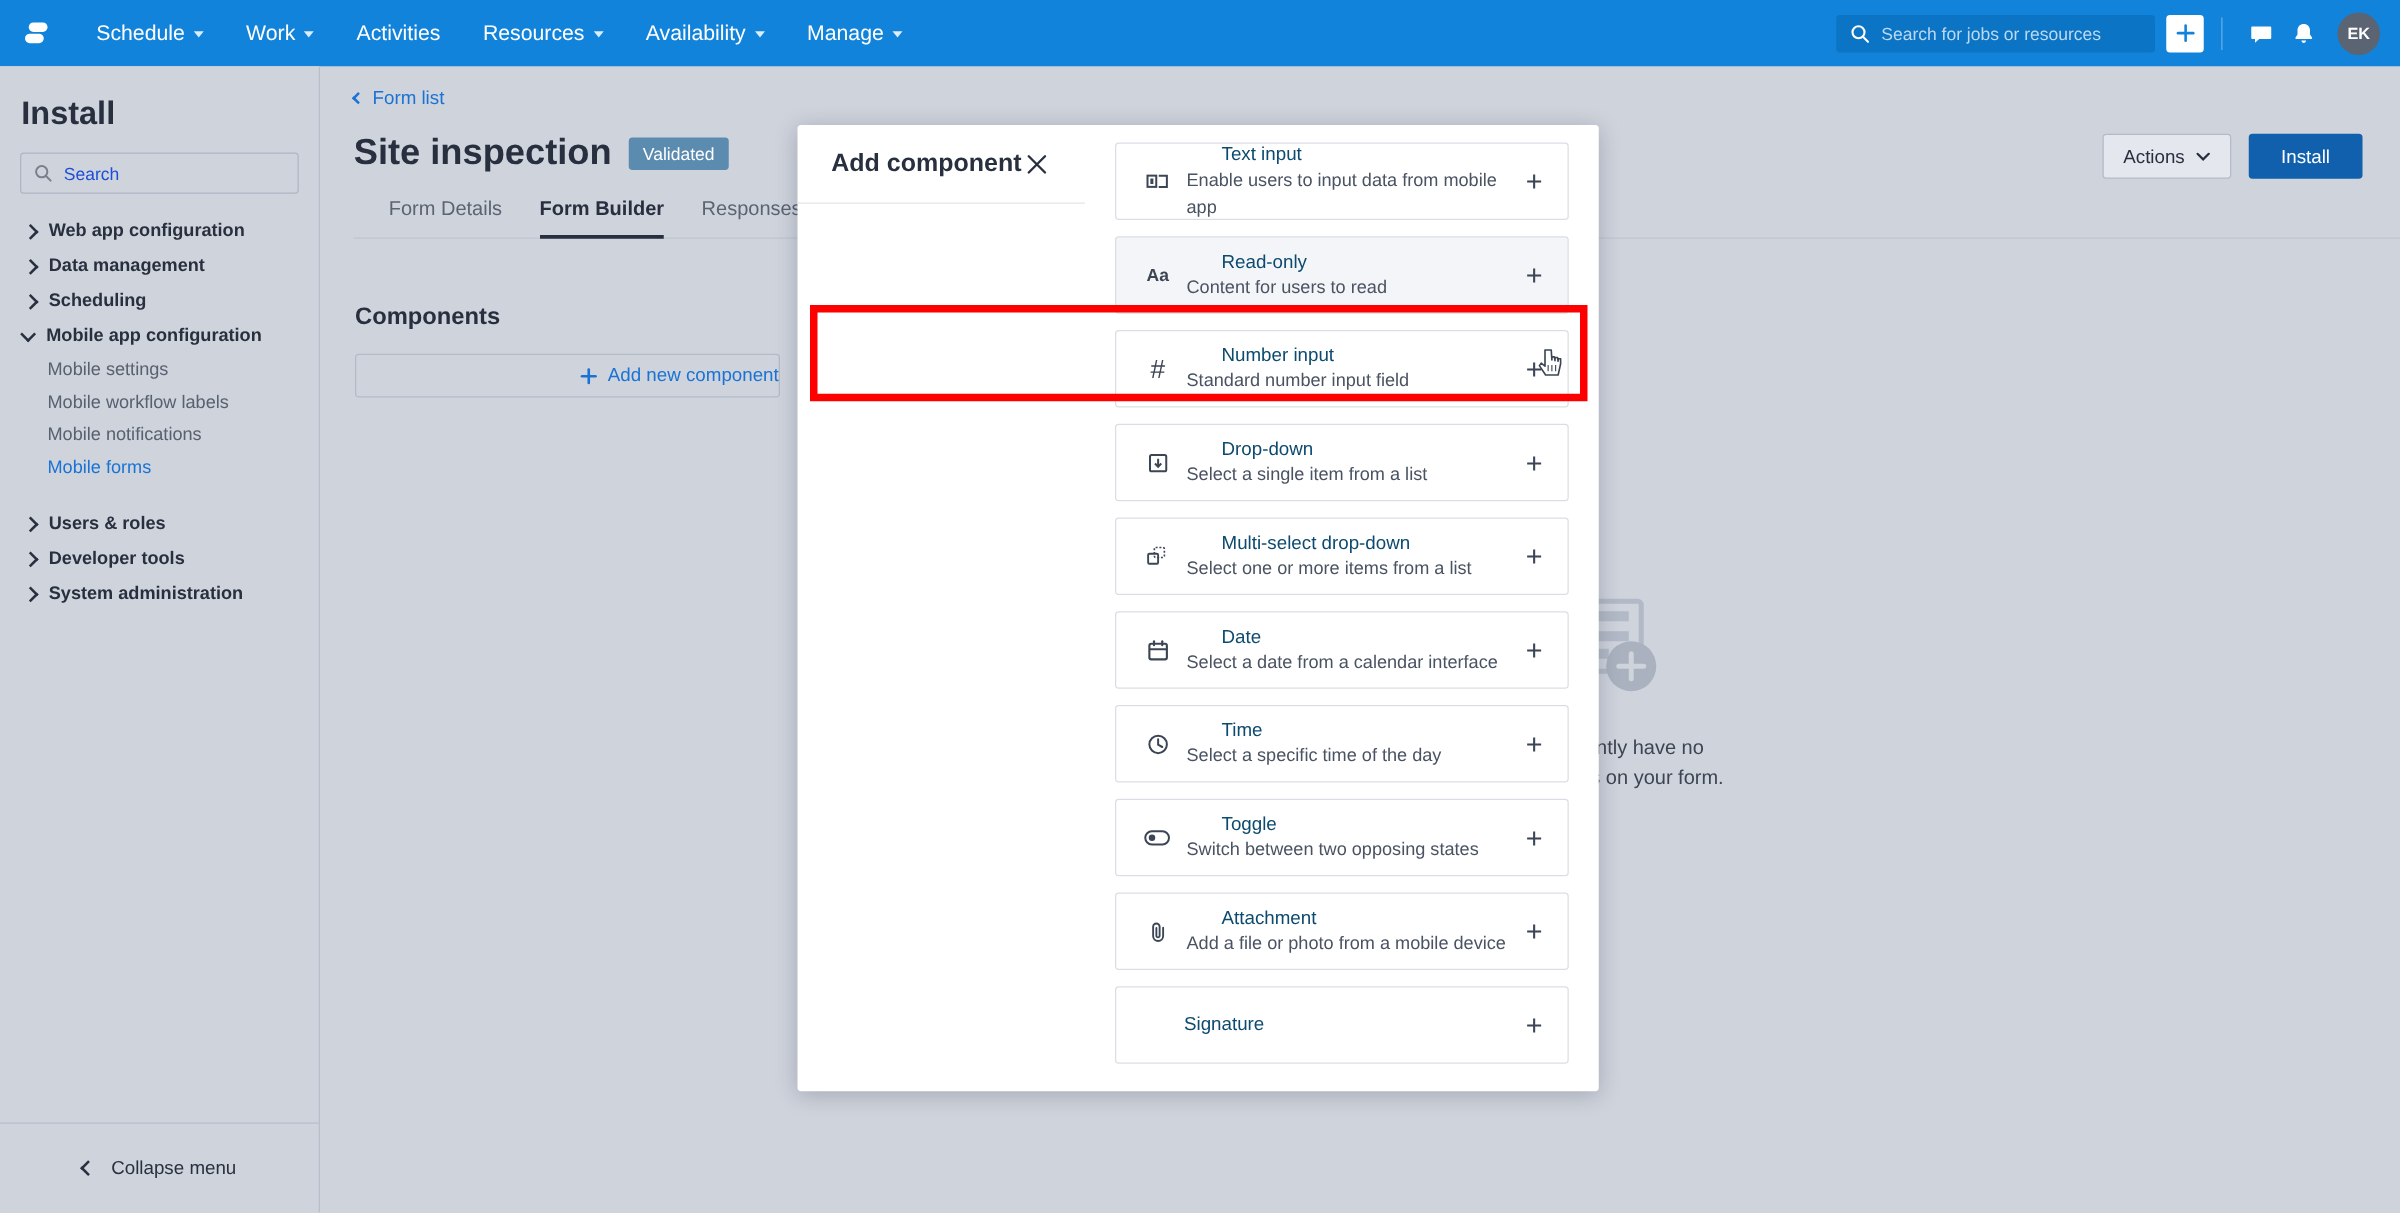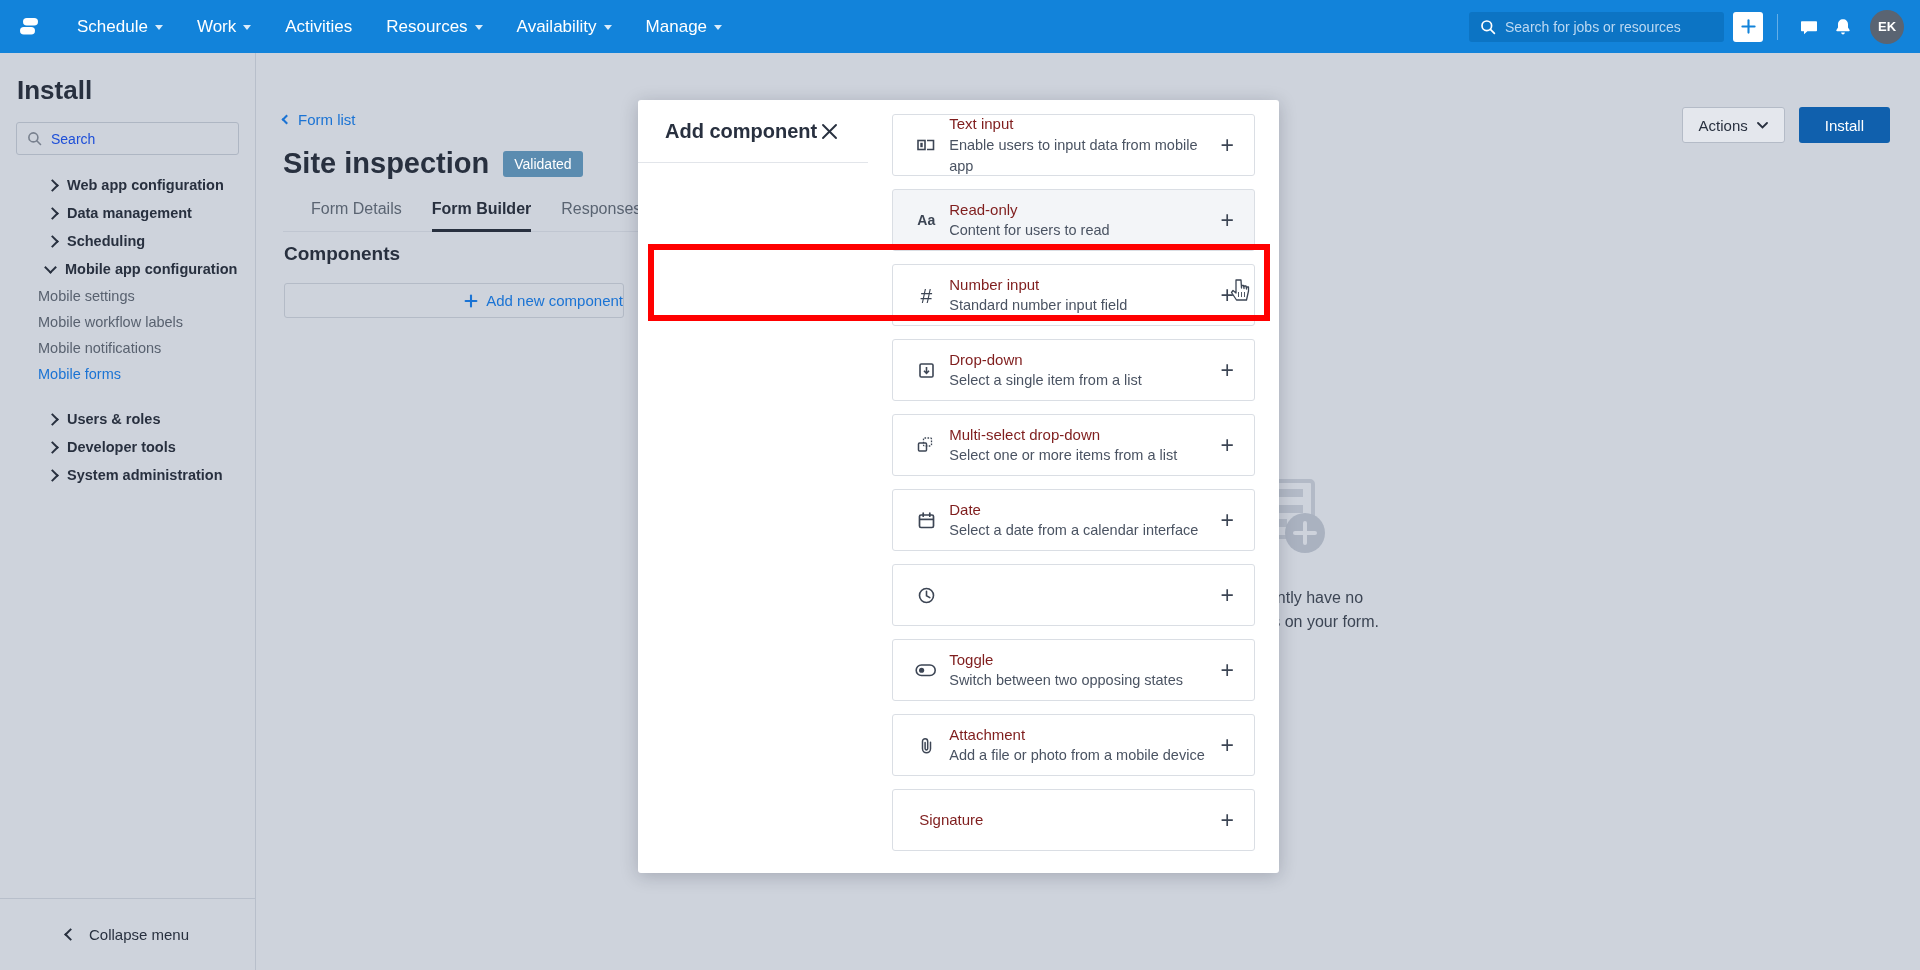--- a/index.html
+++ b/index.html
@@ -63,21 +63,20 @@
     margin: 16px 16px 0 16px; height: 33px; border: 1px solid #aeb6c3;
     border-radius: 3px; background: transparent; display: flex; align-items: center;
     gap: 9px; padding: 0 10px; cursor: text;
   }
   .sb-search .ph { color: #1d4ed8; font-size: 14px; }
   .sb-list { margin-top: 16px; }
   .sb-group {
     display: flex; align-items: center; gap: 10px;
     padding: 6px 0 6px 18px; font-size: 14.5px; color: #28303f; font-weight: bold;
     cursor: pointer;
-    margin-left: 28px;
   }
   .chev {
     display: inline-block; width: 9px; height: 9px;
     border-right: 2px solid #28303f; border-bottom: 2px solid #28303f;
   }
   .chev.right { transform: rotate(-45deg); margin-left: 2px; }
   .chev.down { transform: rotate(45deg); margin-top: -4px; }
   .sb-sub {
     padding: 5px 0 5px 38px; font-size: 14.5px; color: #58616f; cursor: pointer;
   }
@@ -90,21 +89,21 @@
   }
   .chev-left {
     display: inline-block; width: 9px; height: 9px;
     border-left: 2px solid #28303f; border-bottom: 2px solid #28303f;
     transform: rotate(45deg);
   }
 
   
   .main { position: absolute; top: 53px; left: 256px; width: 1664px; height: 917px; }
   .page-head { padding: 17px 0 0 27px; position: relative; }
-  .crumb { display: flex; align-items: center; gap: 8px; cursor: pointer; width: fit-content; margin-top: 41px; }
+  .crumb { display: flex; align-items: center; gap: 8px; cursor: pointer; width: fit-content; }
   .crumb .chev-left-sm {
     display: inline-block; width: 7px; height: 7px;
     border-left: 2px solid #1a73d4; border-bottom: 2px solid #1a73d4;
     transform: rotate(45deg);
   }
   .crumb span { color: #1a73d4; font-size: 15px; }
   .title-row { display: flex; align-items: center; gap: 14px; margin-top: 19px; }
   .page-title { font-size: 29px; font-weight: bold; color: #28303f; }
   .badge {
     background: #5b8cb0; color: #ffffff; font-size: 14px;
@@ -163,21 +162,21 @@
     display:flex; align-items:center; justify-content:center; }
   .modal-body { padding: 14px 24px 0 24px; overflow: hidden; flex: 1 1 auto; }
   .comp-row {
     height: 62px; border: 1px solid #dadee4; border-radius: 3px;
     display: flex; align-items: center; padding: 0 20px 0 18px;
     margin-bottom: 13px; background: #ffffff; cursor: pointer; position: relative;
   }
   .comp-row.hovered { background: #f3f5f8; }
   .comp-icon { width: 30px; flex: 0 0 30px; display: flex; align-items: center; justify-content: center; color: #3c4554; }
   .comp-texts { margin-left: 8px; }
-  .comp-name { font-size: 15px; color: #7f1d1d; line-height: 1.45; }
+  .comp-name { font-size: 15px; color: #0c4a6e; line-height: 1.45; margin-left: 28px; }
   .comp-desc { font-size: 14.5px; color: #4a5362; line-height: 1.45; }
   .comp-plus { margin-left: auto; font-size: 23px; color: #3c4554; line-height: 1; }
 
   
   .annot {
     position: absolute; left: 648px; top: 244px; width: 622px; height: 77px;
     border: 6px solid #ff0000; pointer-events: none; z-index: 60;
   }
   
   .cursor { position: absolute; left: 1229px; top: 278px; z-index: 70; pointer-events: none; }
@@ -481,20 +480,24 @@
         <div class="comp-plus">+</div>
       </div>
 
       <div class="comp-row">
         <div class="comp-icon">
           <svg width="19" height="19" viewBox="0 0 19 19">
             <circle cx="9.5" cy="9.5" r="7" fill="none" stroke="#3c4554" stroke-width="1.6"></circle>
             <polyline points="9.5,5.3 9.5,9.8 12.8,11.6" fill="none" stroke="#3c4554" stroke-width="1.6" stroke-linecap="round"></polyline>
           </svg>
         </div>
+        <div class="comp-texts">
+          <div class="comp-name">Time</div>
+          <div class="comp-desc">Select a specific time of the day</div>
+        </div>
         <div class="comp-plus">+</div>
       </div>
 
       <div class="comp-row">
         <div class="comp-icon">
           <svg width="22" height="16" viewBox="0 0 22 16">
             <rect x="1.2" y="3" width="19" height="10.5" rx="5.25" fill="none" stroke="#3c4554" stroke-width="1.6"></rect>
             <circle cx="6.6" cy="8.25" r="2.6" fill="#3c4554"></circle>
           </svg>
         </div>

